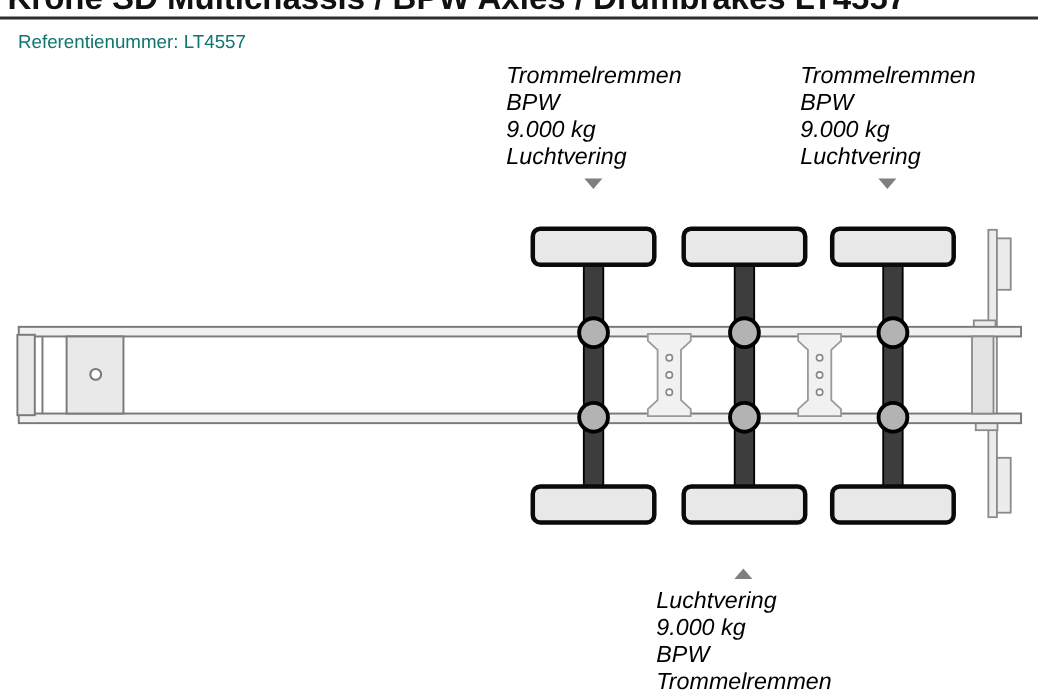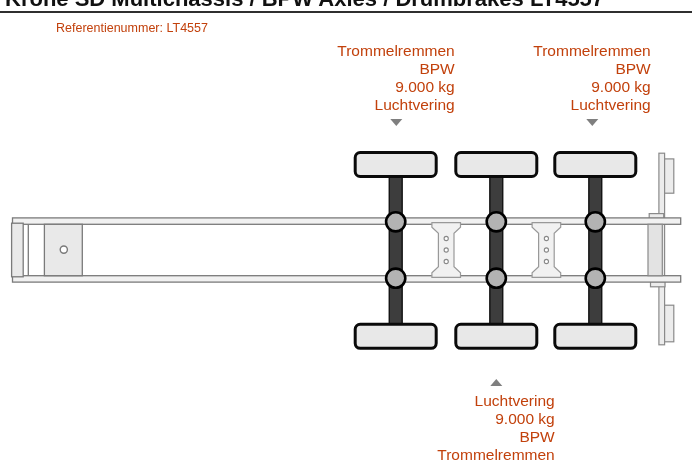--- a/index.html
+++ b/index.html
@@ -12,26 +12,27 @@
   .title {
     position: absolute; top: -14px; left: 5px; width: 684px;
     font-size: 22px; font-weight: bold; color: #111; white-space: nowrap;
   }
   .rule {
     position: absolute; top: 10.5px; left: 0; width: 692px; height: 0;
     border-top: 2px solid #2f2f2f;
   }
   .reference {
     position: absolute; top: 21px; left: 12px;
-    font-size: 12.5px; color: #c2410c; white-space: nowrap; margin-left: 44px;
+    font-size: 12.5px; color: #0f766e; white-space: nowrap;
   }
   .ann {
     position: absolute; transform: translateX(-50%);
-    text-align: right; font-size: 15.5px; line-height: 18px; color: #c2410c;
+    text-align: left; font-size: 15.5px; line-height: 18px; color: #000000;
     white-space: nowrap;
+    font-style: italic;
   }
   .arr-down {
     width: 0; height: 0; margin: 5px auto 0;
     border-left: 6px solid transparent; border-right: 6px solid transparent;
     border-top: 7px solid var(--arrow, #7f7f7f);
   }
   .arr-up {
     width: 0; height: 0; margin: 0 auto 6px;
     border-left: 6px solid transparent; border-right: 6px solid transparent;
     border-bottom: 7px solid var(--arrow, #7f7f7f);

